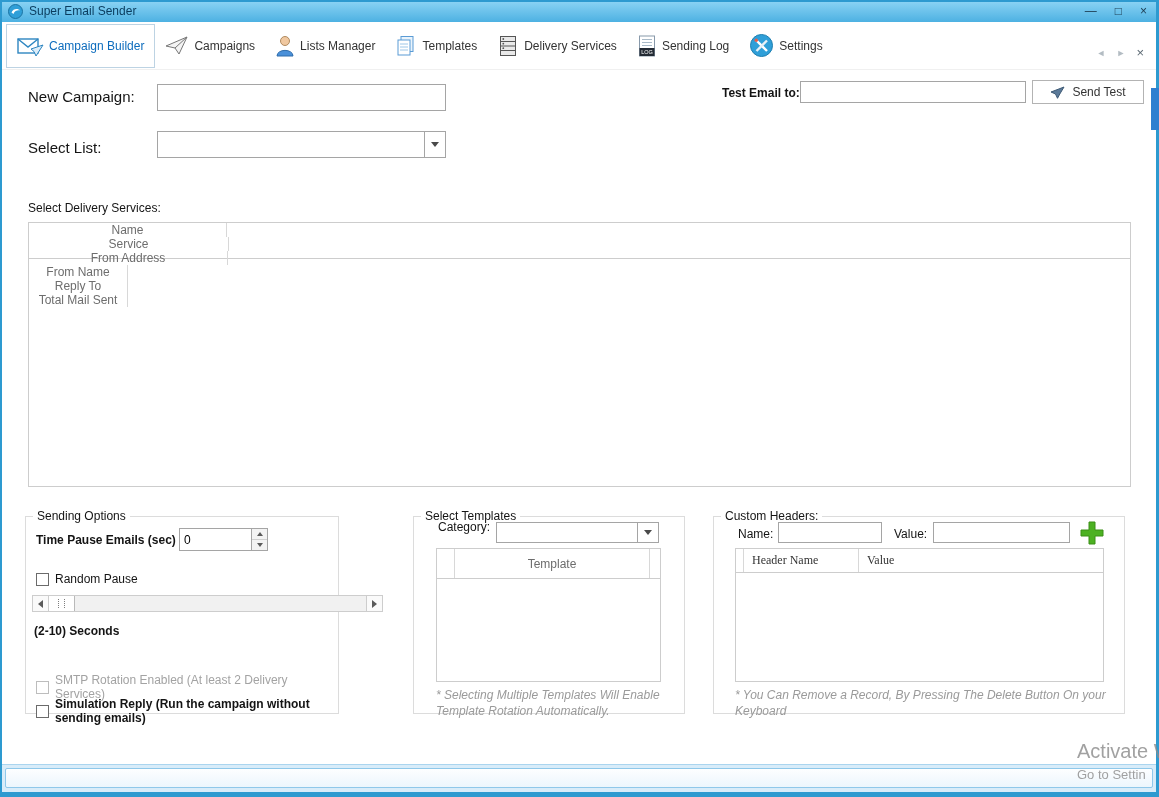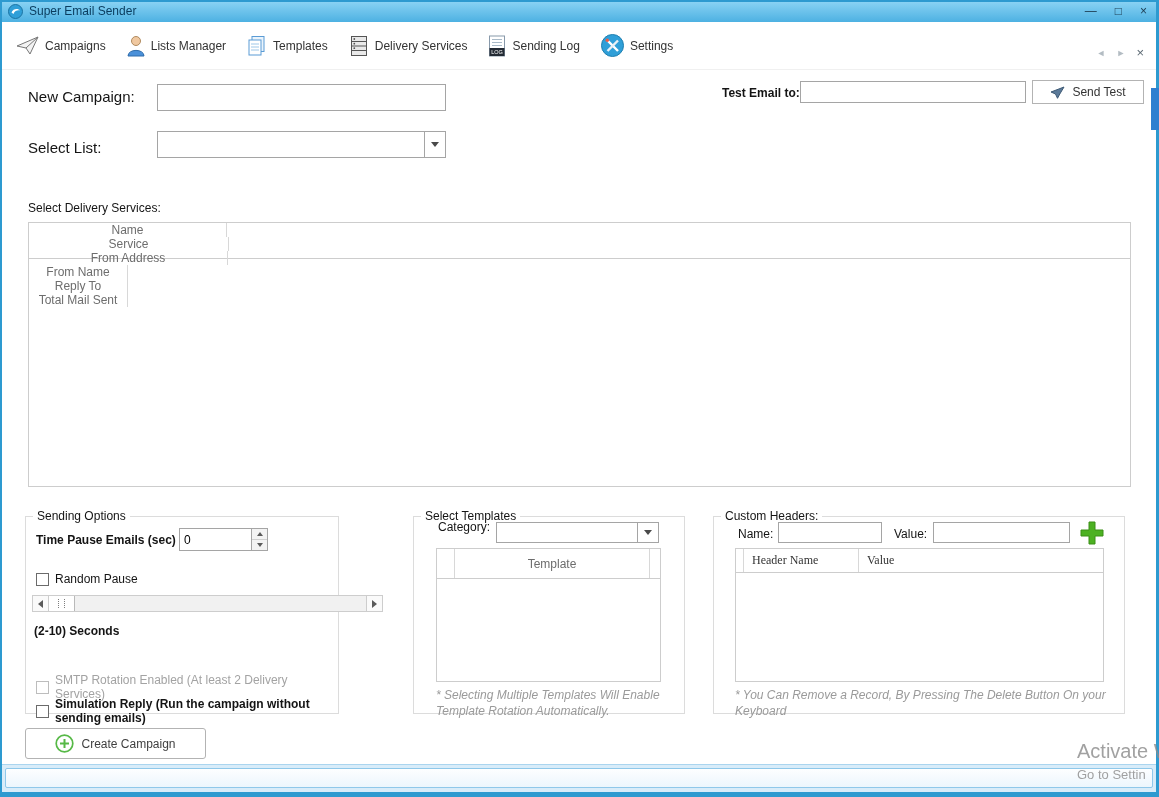--- a/index.html
+++ b/index.html
@@ -102,20 +102,30 @@
     </span>
     <span class="title-text">Super Email Sender</span>
     <span class="win-controls">
       <span class="win-btn">—</span>
       <span class="win-btn">□</span>
       <span class="win-btn">×</span>
     </span>
   </div>
 
   <div class="tabstrip">
+    <div class="tab active">
+      <span class="tab-icon">
+        <svg width="27" height="22" viewBox="0 0 27 22">
+          <rect x="1" y="4" width="20" height="14" fill="#fff" stroke="#2e86c1" stroke-width="1.4"></rect>
+          <path d="M1 4 L11 12 L21 4" fill="none" stroke="#2e86c1" stroke-width="1.4"></path>
+          <path d="M14 14 L26 10 L19 21 L17 16.5 Z" fill="#dcedf9" stroke="#2e86c1"></path>
+        </svg>
+      </span>
+      <span class="tab-label">Campaign Builder</span>
+    </div>
     <div class="tab">
       <span class="tab-icon">
         <svg width="24" height="20" viewBox="0 0 24 20">
           <path d="M1 10 L22 1 L14 18 L10 12 Z" fill="#f3f3f3" stroke="#777"></path>
           <path d="M10 12 L22 1" stroke="#777" fill="none"></path>
         </svg>
       </span>
       <span class="tab-label">Campaigns</span>
     </div>
     <div class="tab">
@@ -306,29 +316,20 @@
         <div class="gh sel8"></div>
         <div class="gh left" style="width:115px;">Header Name</div>
         <div class="gh left fill">Value</div>
       </div>
       <div style="height:108px;"></div>
     </div>
 
     <div class="note" style="left:21px; top:171px; width:374px;">* You Can Remove a Record, By Pressing The Delete Button On your Keyboard</div>
   </div>
 
-  <button class="btn" style="left:25px; top:728px; width:181px; height:31px; border-radius:3px; color:#3f3f3f;">
-    <span style="display:inline-flex;">
-      <svg width="19" height="19" viewBox="0 0 19 19">
-        <circle cx="9.5" cy="9.5" r="8.3" fill="#fff" stroke="#57b947" stroke-width="1.7"></circle>
-        <path d="M9.5 5 V14 M5 9.5 H14" stroke="#57b947" stroke-width="2"></path>
-      </svg>
-    </span>
-    <span>Create Campaign</span>
-  </button>
 
   <div class="statusbar">
     <div class="status-inner"></div>
   </div>
 
   <div class="watermark-1">Activate W</div>
   <div class="watermark-2">Go to Settin</div>
 
   <div class="edge-accent"></div>
 </div>

